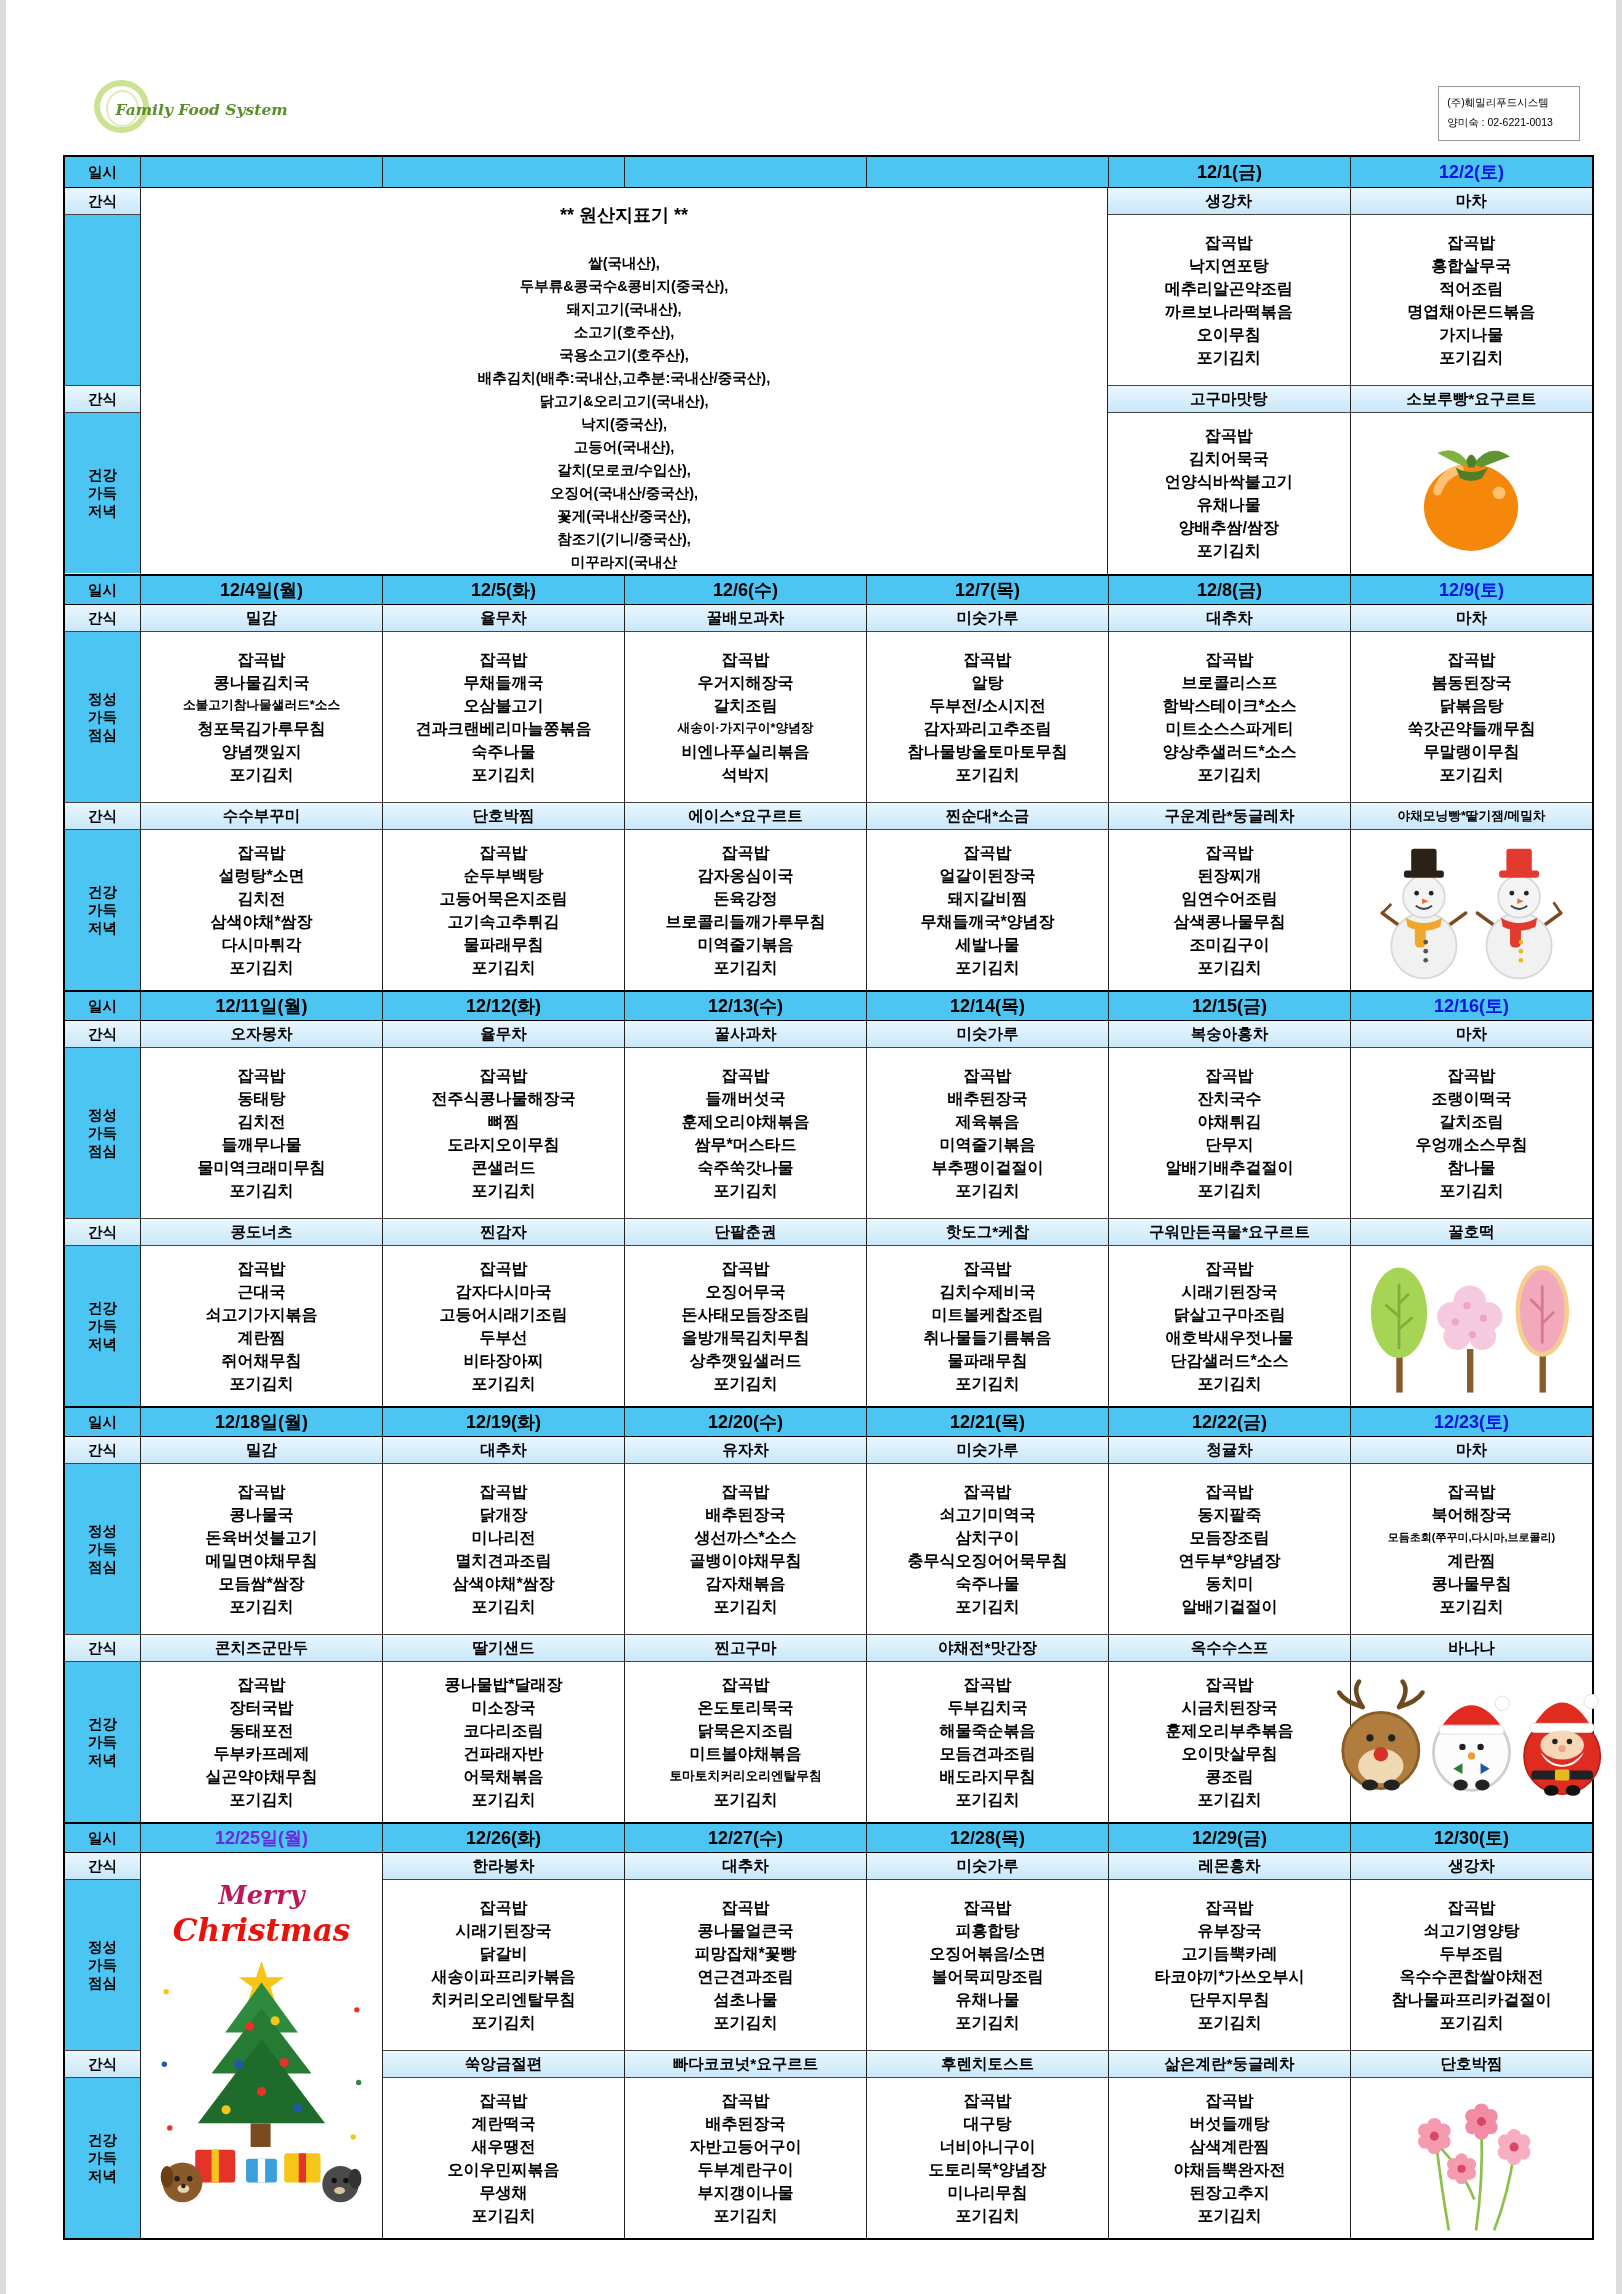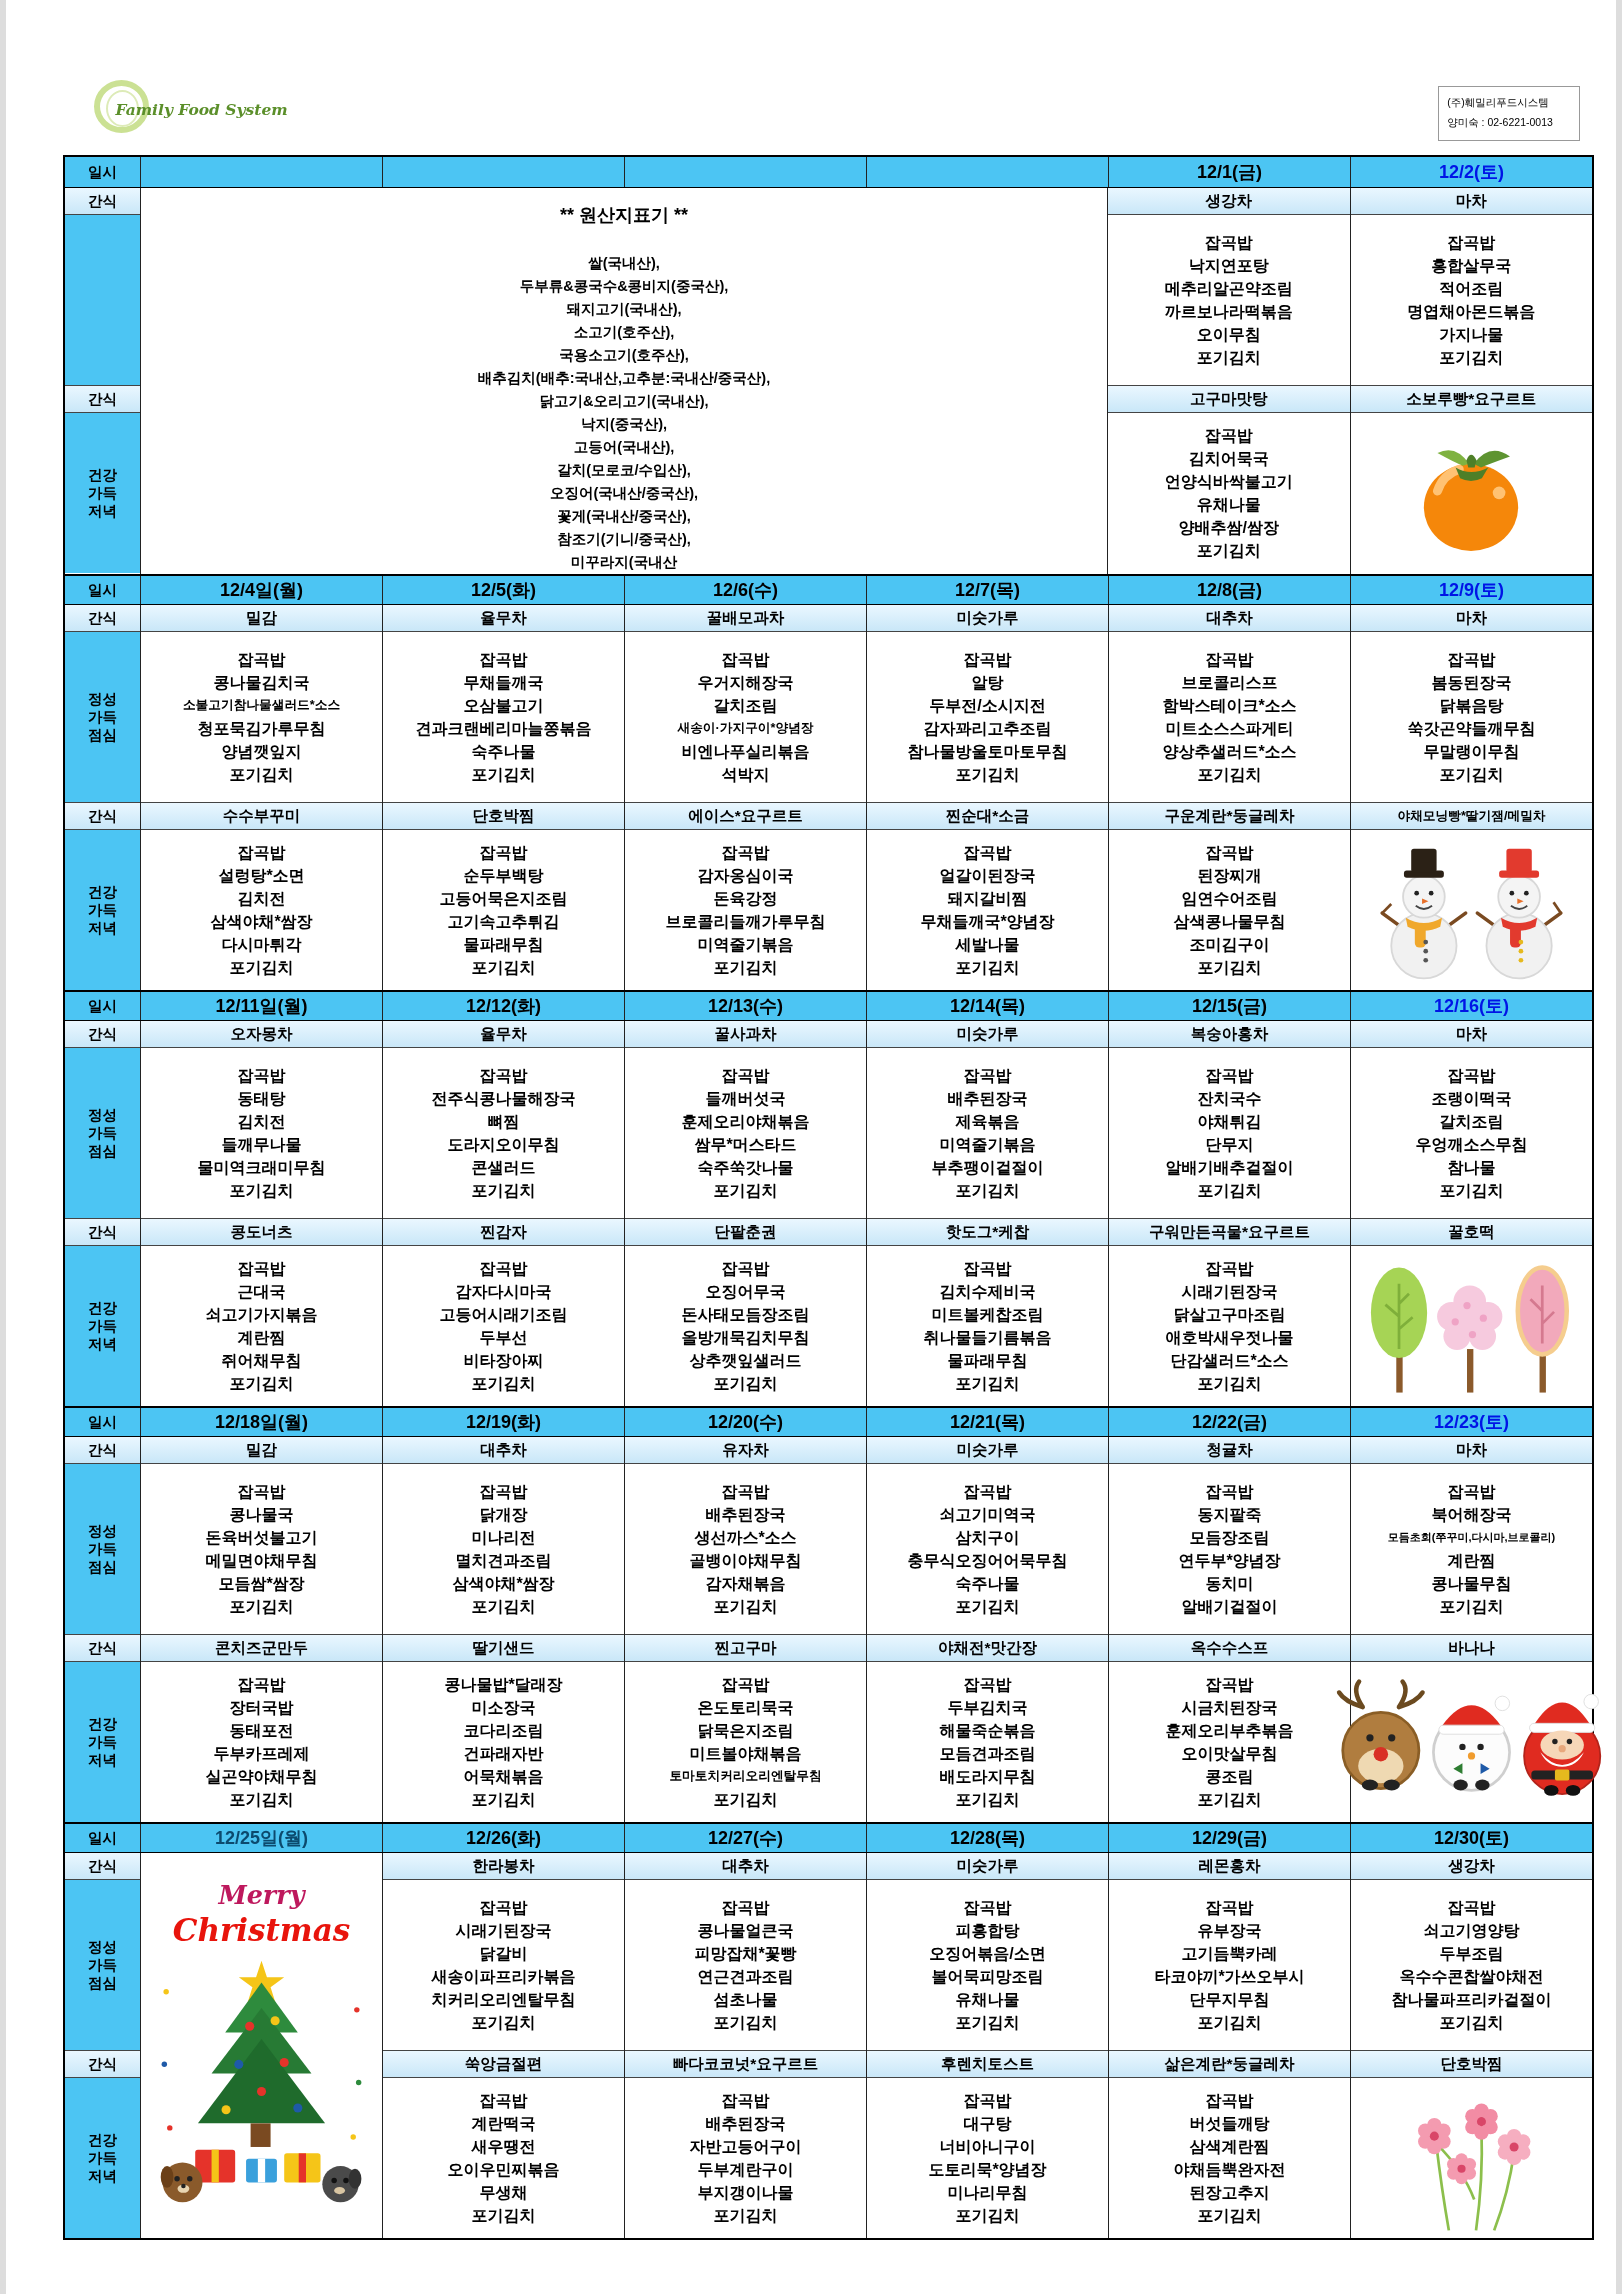--- a/index.html
+++ b/index.html
@@ -666,21 +666,21 @@
                   <ellipse cx="38" cy="124" rx="8" ry="6" fill="#111"></ellipse>
                   <ellipse cx="62" cy="124" rx="8" ry="6" fill="#111"></ellipse>
                 </g>
               </svg>
             </div>
           </div>
         </div>
       </div>
       <div class="row r-date">
         <div class="cell label-cell cyan">일시</div>
-        <div class="cell date-cell" style="color: #0c4a6e;">12/25일(월)</div>
+        <div class="cell date-cell" style="color: #6d28d9;">12/25일(월)</div>
         <div class="cell date-cell">12/26(화)</div>
         <div class="cell date-cell">12/27(수)</div>
         <div class="cell date-cell">12/28(목)</div>
         <div class="cell date-cell">12/29(금)</div>
         <div class="cell date-cell">12/30(토)</div>
       </div>
       <div class="week-body">
         <div class="label-stack">
           <div class="cell label-cell snackbg r-snack">간식</div>
           <div class="cell label-cell cyan r-lunch">정성

